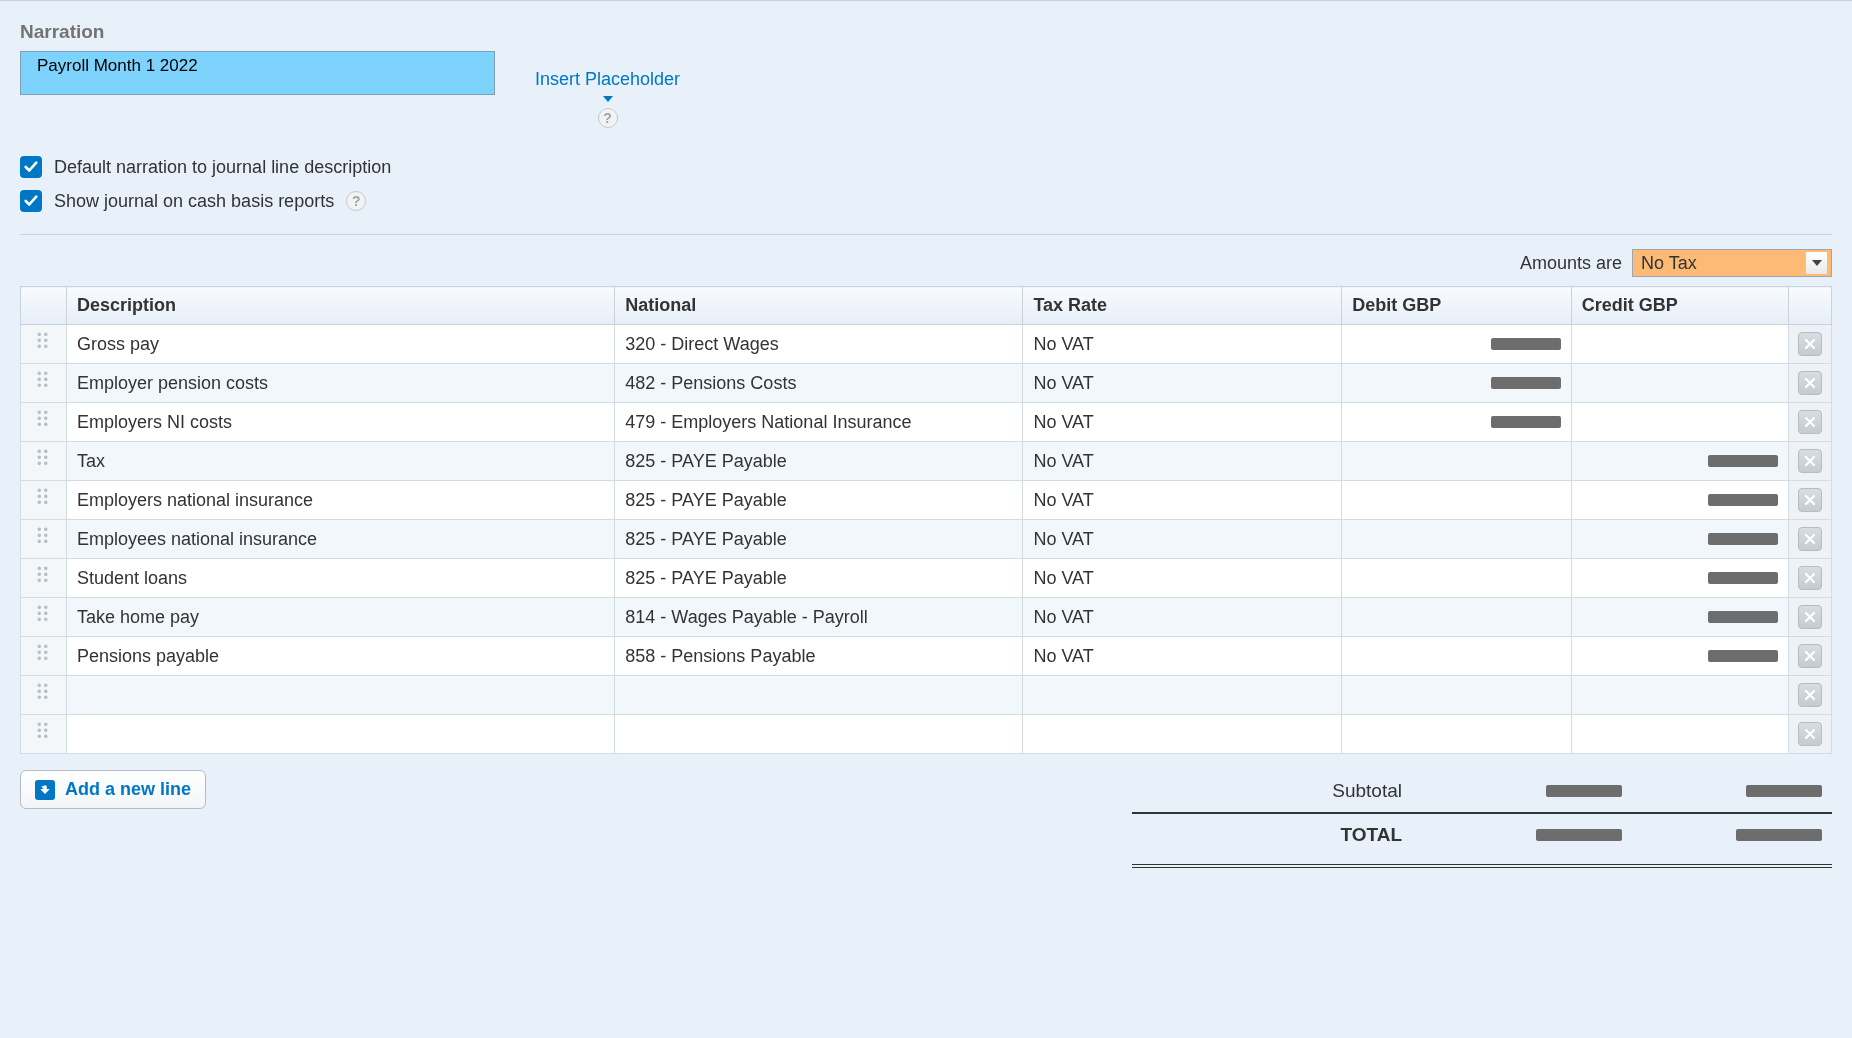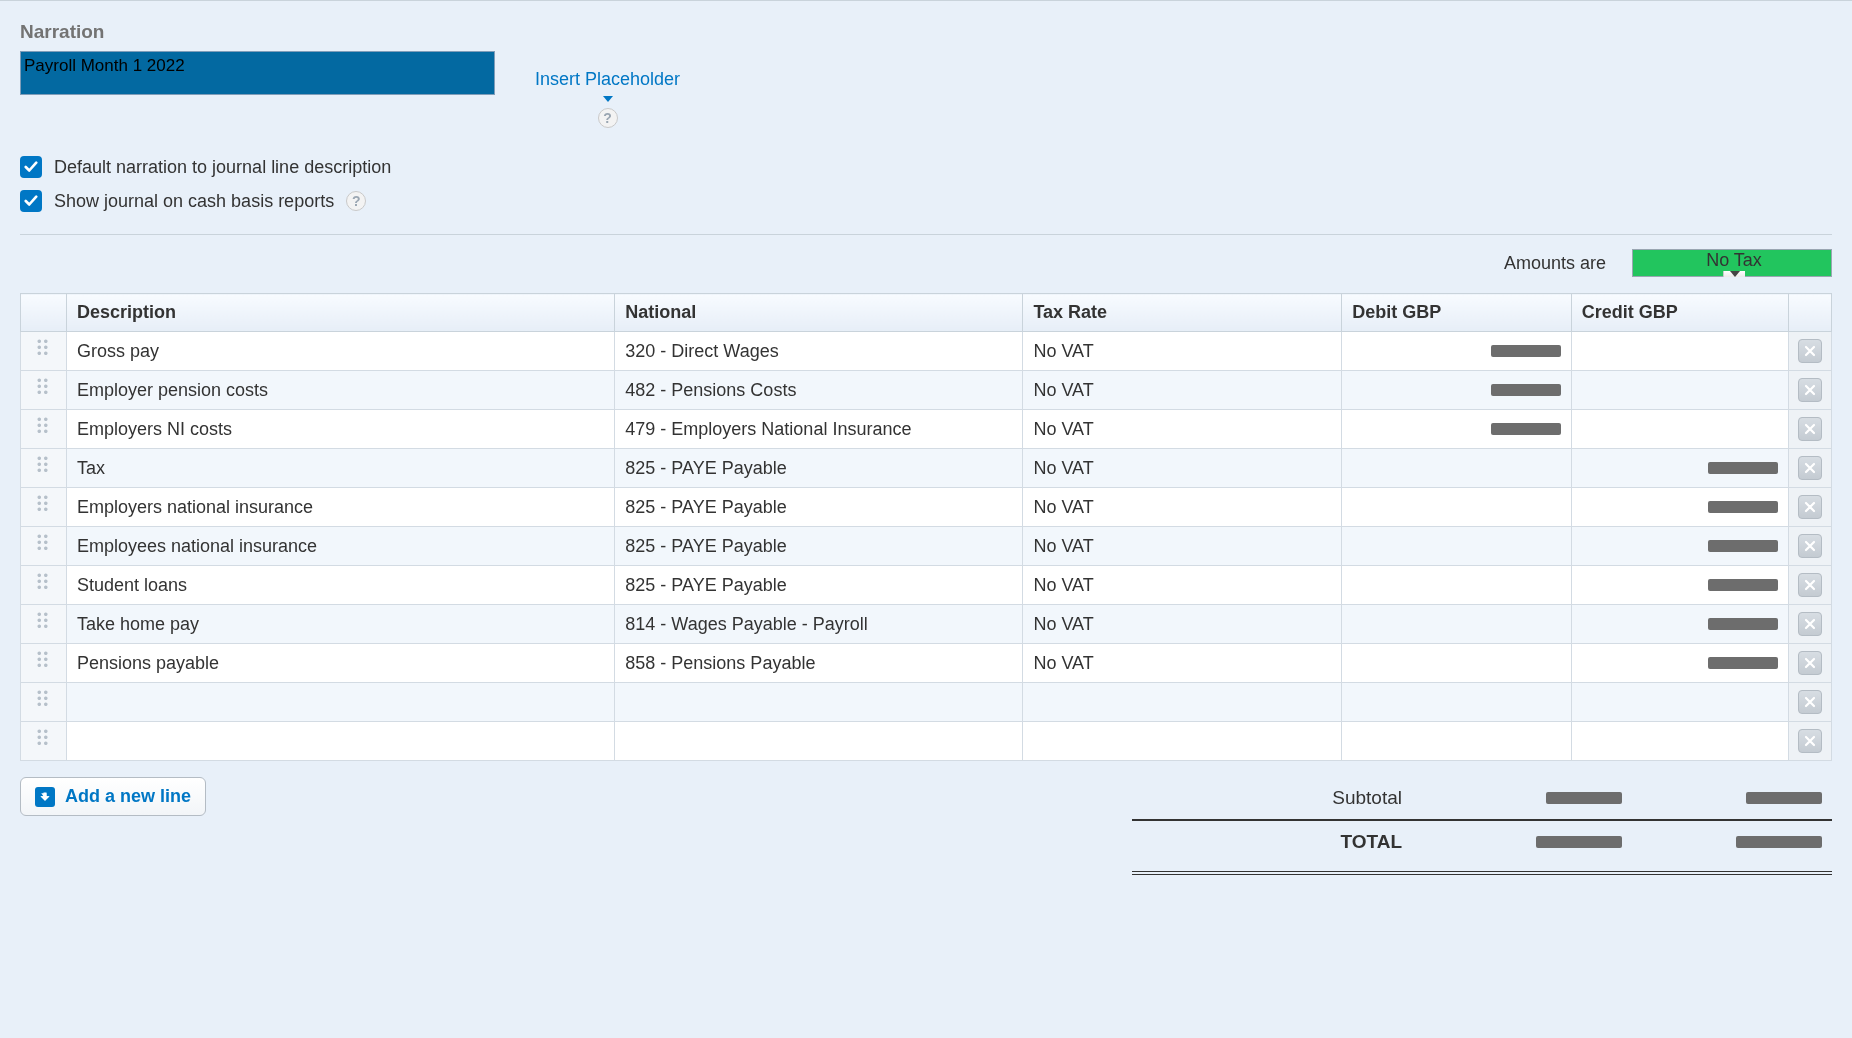--- a/index.html
+++ b/index.html
@@ -24,24 +24,24 @@
     display: flex;
     align-items: flex-start;
     gap: 40px;
     margin-bottom: 28px;
   }
   .narration-textarea {
     width: 475px;
     height: 44px;
     border: 1px solid #7f9db9;
     font-size: 17px;
-    padding: 4px 3px;
+    padding: 4px 16px;
     font-family: inherit;
     resize: none;
-    background: #0369a1;
+    background: #7dd3fc;
   }
   .insert-placeholder {
     color: #0077c5;
     font-size: 18px;
     display: inline-flex;
     align-items: center;
     gap: 6px;
     cursor: pointer;
     margin-top: 18px;
     flex-direction: column;
@@ -85,36 +85,35 @@
   .chk svg { width: 14px; height: 14px; }
   .section-divider {
     border-top: 1px solid #c9d3db;
     margin-top: 22px;
     margin-bottom: 14px;
   }
   .amounts-row {
     display: flex;
     justify-content: flex-end;
     align-items: center;
-    gap: 26px;
+    gap: 10px;
     font-size: 18px;
     color: #333;
-    margin-bottom: 16px;
+    margin-bottom: 9px;
   }
   .select-wrap {
     display: inline-flex;
     align-items: center;
     border: 1px solid #9aa6b2;
-    background: #22c55e;
+    background: #fdba74;
     height: 28px;
     padding: 0 4px 0 8px;
     min-width: 200px;
     justify-content: space-between;
     cursor: pointer;
-    flex-direction: column;
   }
   .select-btn {
     width: 22px; height: 22px;
     border-left: 1px solid #c9c9c9;
     background: linear-gradient(#fefefe,#eaeaea);
     display: inline-flex; align-items: center; justify-content: center;
   }
   .select-btn .caret-down { border-top-color: #444; }
 
   table.journal {

